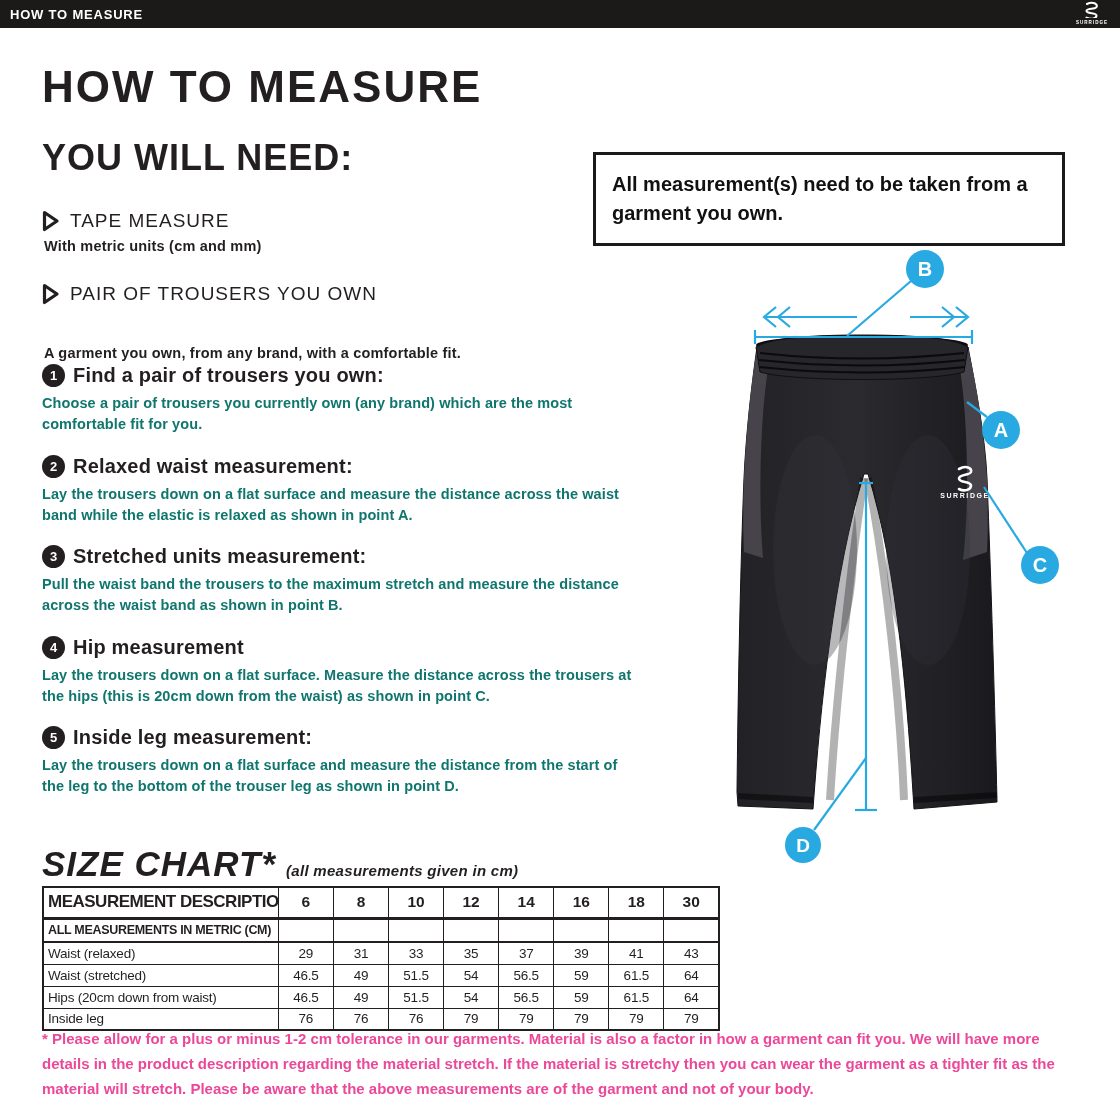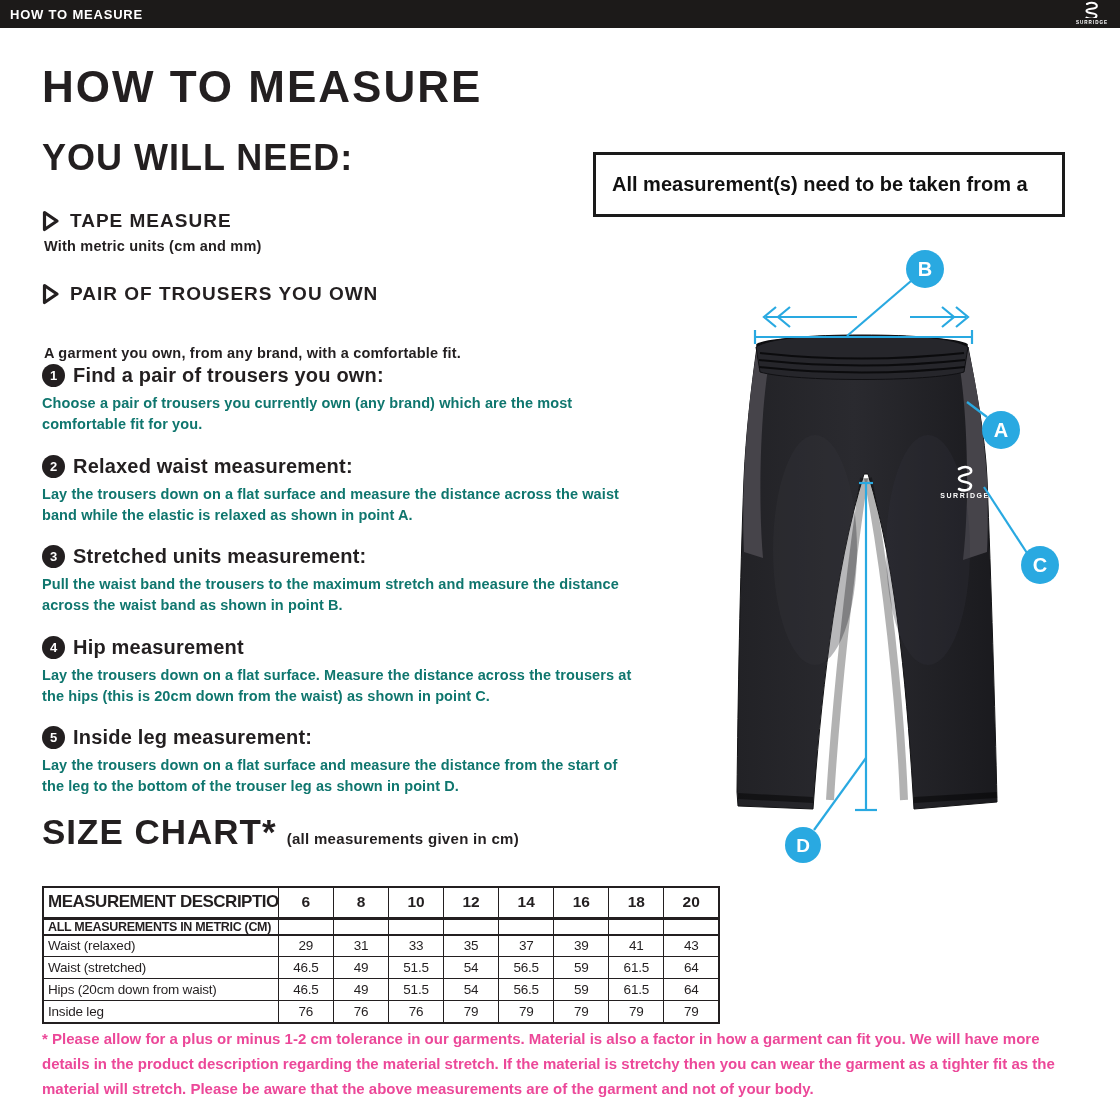--- a/index.html
+++ b/index.html
@@ -14,47 +14,47 @@
   .topbar-title{color:#ffffff;font-size:13px;font-weight:700;letter-spacing:.8px;margin-left:10px;}
   .topbar-brand{position:absolute;right:5px;top:1px;width:46px;text-align:center;color:#fff;}
   .topbar-brand .brand-word{font-size:4.6px;font-weight:700;letter-spacing:1px;display:block;margin-top:-2px;color:#fff;}
 
   
   .h1{left:42px;top:64px;font-size:44px;font-weight:800;letter-spacing:2px;line-height:1.05;}
   .h2{left:42px;top:137px;font-size:36px;font-weight:700;letter-spacing:1px;}
 
   
   .need-item{left:42px;display:flex;align-items:center;gap:10px;}
-  .need-label{font-size:19px;font-weight:700;letter-spacing:1px;}
+  .need-label{font-size:19px;font-weight:400;letter-spacing:1px;}
   .need-sub{left:44px;font-size:14.5px;font-weight:700;letter-spacing:.2px;}
 
   
   .step{left:42px;width:620px;}
   .step-head{display:flex;align-items:center;gap:8px;}
   .step-badge{width:23px;height:23px;border-radius:50%;background:#231f20;color:#fff;
     display:flex;align-items:center;justify-content:center;font-size:13px;font-weight:700;flex:0 0 23px;}
   .step-title{font-size:20px;font-weight:800;letter-spacing:.2px;}
   .step-body{margin-top:6px;width:600px;font-size:14.5px;font-weight:700;line-height:21px;color:#0f766e;letter-spacing:.1px;}
 
   
   .note-box{left:593px;top:152px;width:472px;border:3px solid #1a1a1a;background:#fff;
     padding:15px 16px;box-sizing:border-box;}
   .note-line{display:block;white-space:nowrap;font-size:20px;font-weight:700;line-height:29px;color:#111;}
 
   
-  .size-chart-head{left:42px;top:812px;display:flex;align-items:baseline;gap:10px;}
+  .size-chart-head{left:42px;top:844px;display:flex;align-items:baseline;gap:10px;font-style:italic;}
   .size-chart-title{font-size:35px;font-weight:800;letter-spacing:1px;}
   .size-chart-sub{font-size:15px;font-weight:800;letter-spacing:.3px;}
   table.size-chart{left:42px;top:886px;position:absolute;border-collapse:collapse;table-layout:fixed;
     width:678px;background:#fff;border:2.5px solid #231f20;}
   table.size-chart td,table.size-chart th{border:1.5px solid #231f20;padding:0 4px;overflow:hidden;white-space:nowrap;}
   tr.hdr{height:31px;}
   tr.hdr th{font-size:17px;font-weight:700;letter-spacing:-.5px;text-align:left;border-bottom:3px solid #231f20;}
   tr.hdr th.size{text-align:center;font-size:15.5px;letter-spacing:0;}
-  tr.metric{height:16px;}
+  tr.metric{height:24px;}
   tr.metric td{font-size:12.5px;font-weight:700;letter-spacing:-.3px;border-bottom:2px solid #231f20;}
   tr.data{height:22px;}
   tr.data td{font-size:13.5px;font-weight:400;letter-spacing:-.2px;}
   tr.data td.val{text-align:center;}
 
   
   .footer-note{left:42px;top:1026px;width:1030px;font-size:15px;font-weight:700;line-height:25px;color:#ec4899;}
 
   
   .diagram{left:700px;top:240px;width:420px;height:660px;}
@@ -87,20 +87,21 @@
 <div class="abs need-item" style="top:283px;">
   <svg width="18" height="22" viewBox="0 0 18 22">
     <path d="M2.5,2.5 L15,11 L2.5,19.5 Z" fill="none" stroke="#231f20" stroke-width="3.2" stroke-linejoin="round"></path>
   </svg>
   <span class="need-label">PAIR OF TROUSERS YOU OWN</span>
 </div>
 <div class="abs need-sub" style="top:311px;margin-top:34px;">A garment you own, from any brand, with a comfortable fit.</div>
 
 <div class="abs note-box">
   <span class="note-line">All measurement(s) need to be taken from a</span>
+  <span class="note-line">garment you own.</span>
 </div>
 
 <div class="abs step" style="top:364px;">
   <div class="step-head">
     <span class="step-badge">1</span>
     <span class="step-title">Find a pair of trousers you own:</span>
   </div>
   <div class="step-body">Choose a pair of trousers you currently own (any brand) which are the most comfortable fit for you.</div>
 </div>
 <div class="abs step" style="top:455px;">
@@ -231,21 +232,21 @@
   <thead>
     <tr class="hdr">
         <th>MEASUREMENT DESCRIPTION</th>
         <th class="size">6</th>
         <th class="size">8</th>
         <th class="size">10</th>
         <th class="size">12</th>
         <th class="size">14</th>
         <th class="size">16</th>
         <th class="size">18</th>
-        <th class="size">20</th>
+        <th class="size">30</th>
       </tr>
   </thead>
   <tbody>
     <tr class="metric">
         <td>ALL MEASUREMENTS IN METRIC (CM)</td>
         <td></td>
         <td></td>
         <td></td>
         <td></td>
         <td></td>

